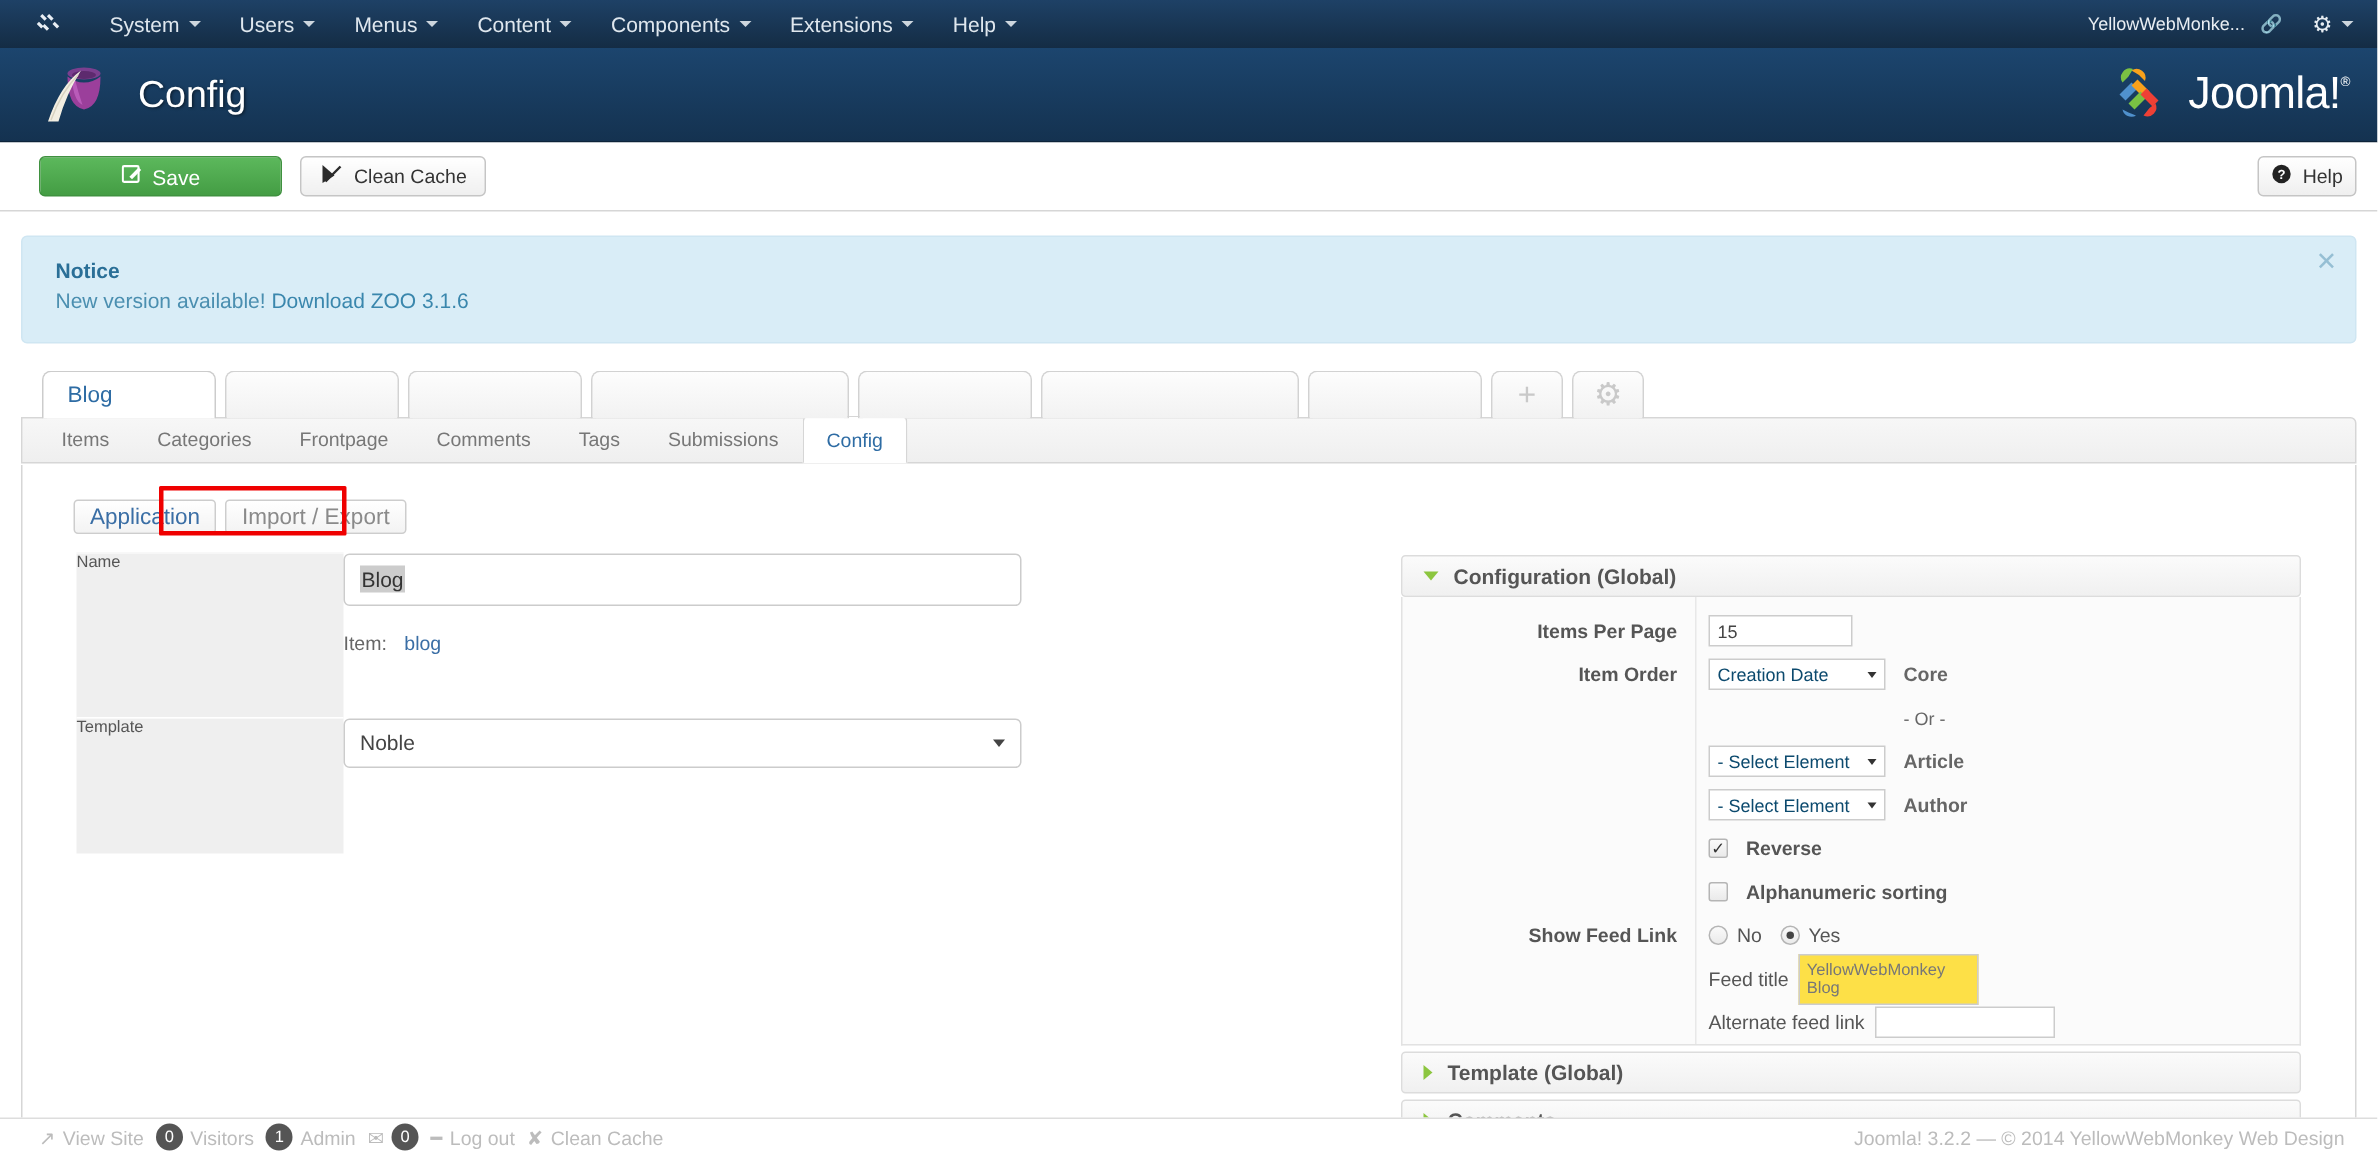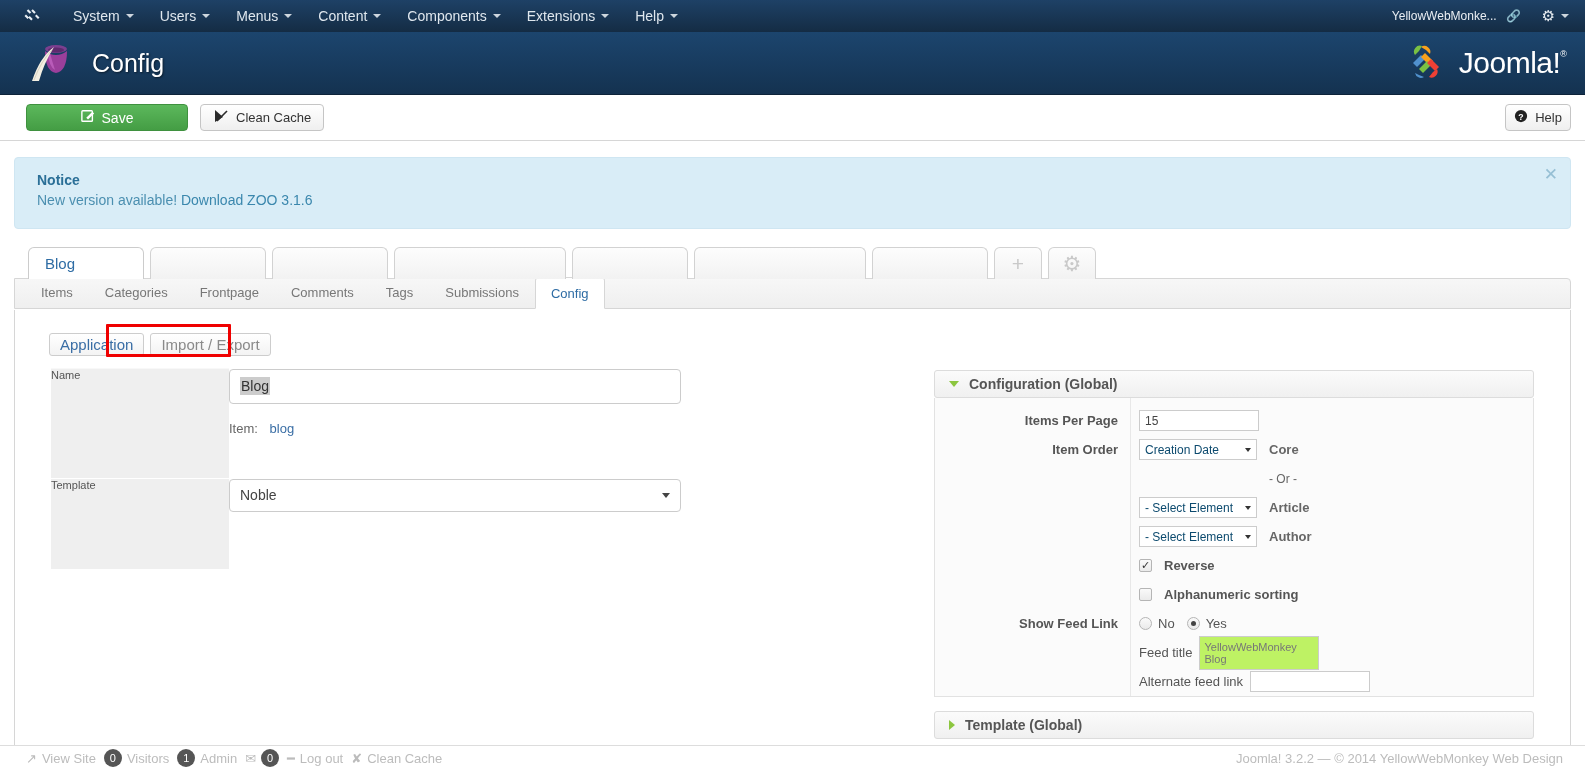--- a/index.html
+++ b/index.html
@@ -274,21 +274,21 @@
   }
   .select-box .sel-caret {
     position: absolute; right: 10px;
     width: 0; height: 0;
     border-left: 4px solid transparent;
     border-right: 4px solid transparent;
     border-top: 5px solid #444;
   }
 
   
-  .panel { margin-bottom: 14px; }
+  .panel { margin-bottom: 4px; }
   .panel-head {
     height: 28px;
     border: 1px solid #dcdcdc;
     border-radius: 3px;
     background: linear-gradient(180deg,#fbfbfb 0%,#f0f0f0 100%);
     display: flex; align-items: center;
     gap: 10px;
     padding: 0 14px;
     font-size: 14px;
     font-weight: bold;
@@ -329,21 +329,21 @@
   .mini-input {
     height: 21px;
     width: 118px;
     border: 1px solid #ccc;
     background: #fff;
     font-size: 12px;
     color: #444;
     display: flex; align-items: center;
     padding: 0 5px;
   }
-  .mini-input.w-big { width: 120px; }
+  .mini-input.w-big { width: 96px; }
   .mini-select {
     height: 21px;
     width: 118px;
     border: 1px solid #ccc;
     background: #fff;
     font-size: 12px;
     color: #0c4a6e;
     display: flex; align-items: center;
     padding: 0 16px 0 5px;
     position: relative;
@@ -375,21 +375,21 @@
     cursor: pointer;
   }
   .rb .dot { width: 5px; height: 5px; border-radius: 50%; background: #444; }
   .cbl { font-size: 13px; font-weight: bold; color: #555; }
   .rbl { font-size: 13px; color: #555; }
   .inline-lbl { font-size: 13px; color: #555; }
   .feed-input {
     height: 34px;
     width: 120px;
     border: 1px solid #ccc;
-    background: #bef264;
+    background: #fde047;
     font-size: 11px;
     color: #777;
     display: flex; align-items: center;
     padding: 0 4px;
   }
   .alt-input {
     height: 21px;
     width: 120px;
     border: 1px solid #ccc;
     background: #fff;

